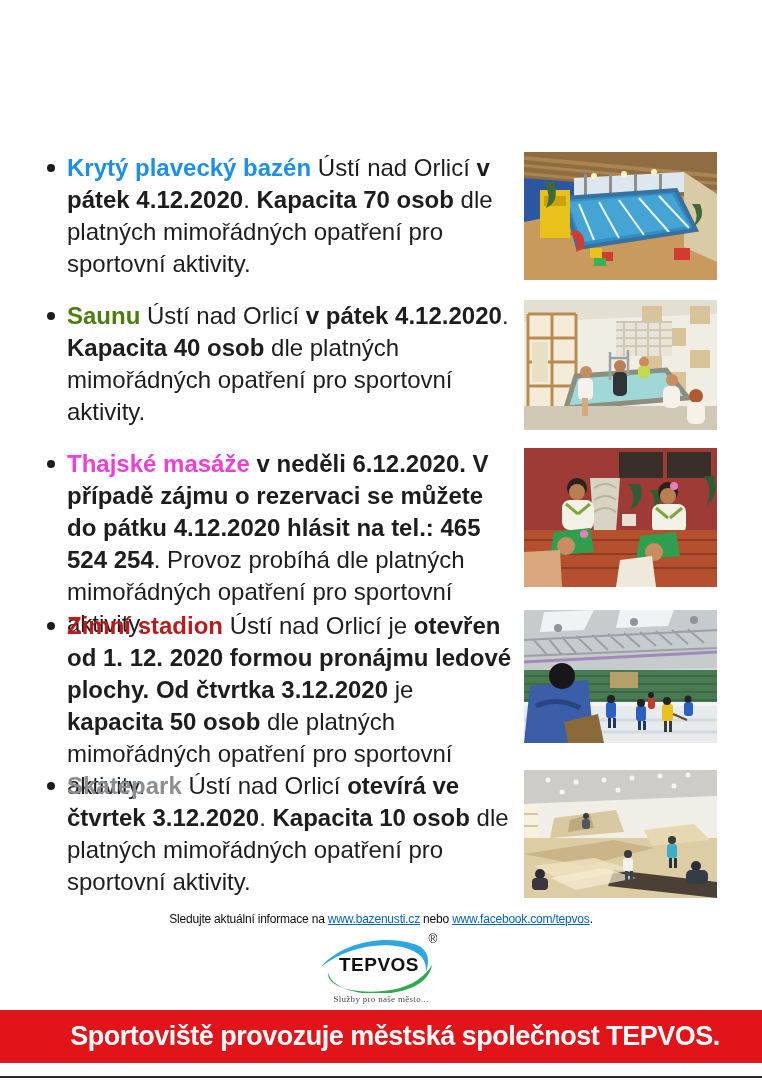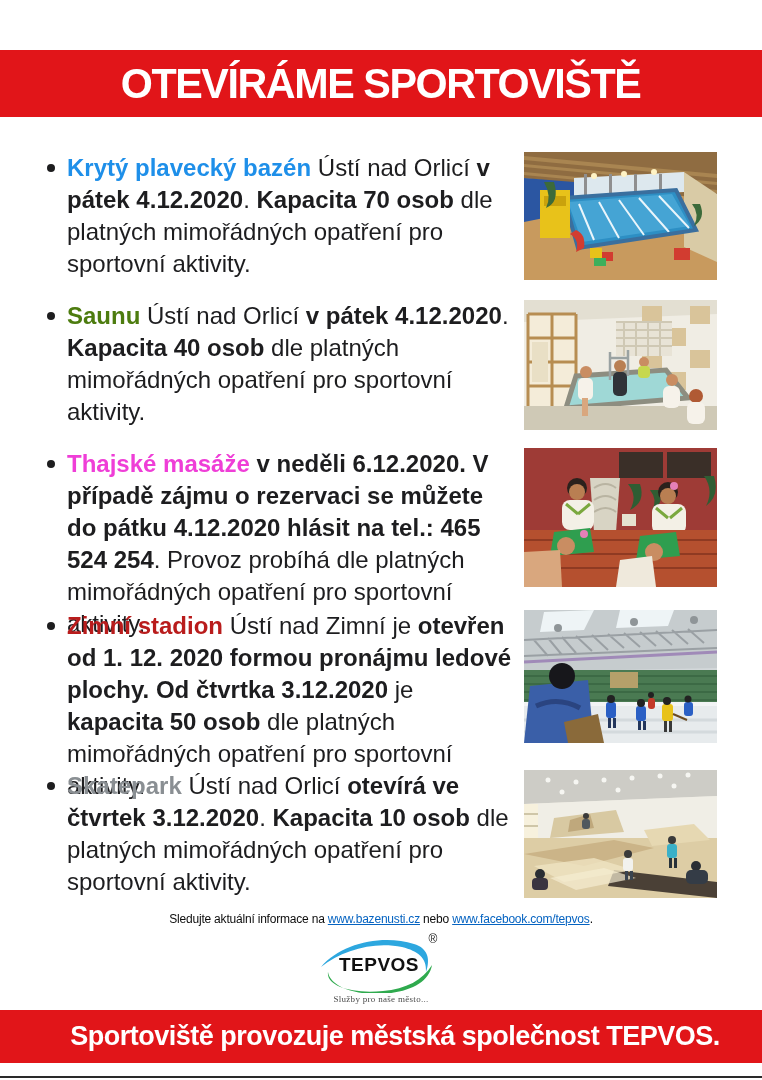--- a/index.html
+++ b/index.html
@@ -49,23 +49,20 @@
   .logo-tagline{
     margin-top:1px;font-family:"Liberation Serif", serif;
     font-size:9px;color:#4a4a4a;letter-spacing:.3px;
   }
 </style>
 </head>
 <body>
 
 <div class="page">
 
-  <div class="banner banner-top">
-    <span class="banner-text">OTEVÍRÁME SPORTOVIŠTĚ</span>
-  </div>
 
   <div class="row row-1">
     <div class="btext">
       <span class="dot"></span>
     <span class="seg-h" style="color: rgb(30, 143, 233);">Krytý plavecký bazén</span><span class="seg-n"> Ústí nad Orlicí </span><span class="seg-b">v pátek 4.12.2020</span><span class="seg-n">. </span><span class="seg-b">Kapacita 70 osob</span><span class="seg-n"> dle platných mimořádných opatření pro sportovní aktivity.</span></div>
     <svg class="photo" height="128" viewBox="0 0 193 128">
       <rect width="193" height="128" fill="#c89a5e"></rect>
       <polygon points="0,0 193,0 193,48 0,26" fill="#8f6c41"></polygon>
       <polygon points="0,4 193,22 193,26 0,8" fill="#a98551"></polygon>
       <polygon points="0,12 193,30 193,33 0,15" fill="#a98551"></polygon>
@@ -167,21 +164,21 @@
       <circle cx="130" cy="104" r="9" fill="#c98d62"></circle>
       <polygon points="96,112 128,108 132,139 92,139" fill="#efe9dc"></polygon>
       <circle cx="60" cy="86" r="4" fill="#e580b8"></circle>
         <circle cx="150" cy="38" r="4" fill="#e580b8"></circle>
     </svg>
   </div>
 
   <div class="row row-4">
     <div class="btext">
       <span class="dot"></span>
-    <span class="seg-h" style="color: #b91c1c;">Zimní stadion</span><span class="seg-n"> Ústí nad Zimní je </span><span class="seg-b">otevřen od 1. 12. 2020 formou pronájmu ledové plochy. Od čtvrtka 3.12.2020</span><span class="seg-n"> je </span><span class="seg-b">kapacita 50 osob</span><span class="seg-n"> dle platných mimořádných opatření pro sportovní aktivity.</span></div>
+    <span class="seg-h" style="color: #b91c1c;">Zimní stadion</span><span class="seg-n"> Ústí nad Orlicí je </span><span class="seg-b">otevřen od 1. 12. 2020 formou pronájmu ledové plochy. Od čtvrtka 3.12.2020</span><span class="seg-n"> je </span><span class="seg-b">kapacita 50 osob</span><span class="seg-n"> dle platných mimořádných opatření pro sportovní aktivity.</span></div>
     <svg class="photo" height="133" viewBox="0 0 193 133">
       <rect width="193" height="133" fill="#d3d8da"></rect>
       <polygon points="0,0 193,0 193,58 0,62" fill="#c6ccce"></polygon>
       <polygon points="20,2 70,0 60,20 16,22" fill="#eef4f6"></polygon>
       <polygon points="96,0 150,0 144,16 92,18" fill="#eef4f6"></polygon>
       <path d="M0,30 L193,20 M0,46 L193,38 M10,30 l14,16 M24,28 l14,17 M38,27 l14,16 M52,26 l16,15 M68,25 l16,15 M84,24 l16,14 M100,23 l16,14 M116,22 l16,14 M132,21 l16,14 M148,20 l16,14 M164,19 l16,14" stroke="#9aa0a4" stroke-width="2" fill="none"></path>
       <path d="M0,52 L193,42" stroke="#a08ab8" stroke-width="3" fill="none"></path>
       <circle cx="34" cy="18" r="4" fill="#8f9598"></circle>
         <circle cx="110" cy="12" r="4" fill="#8f9598"></circle>
         <circle cx="170" cy="10" r="4" fill="#8f9598"></circle>

